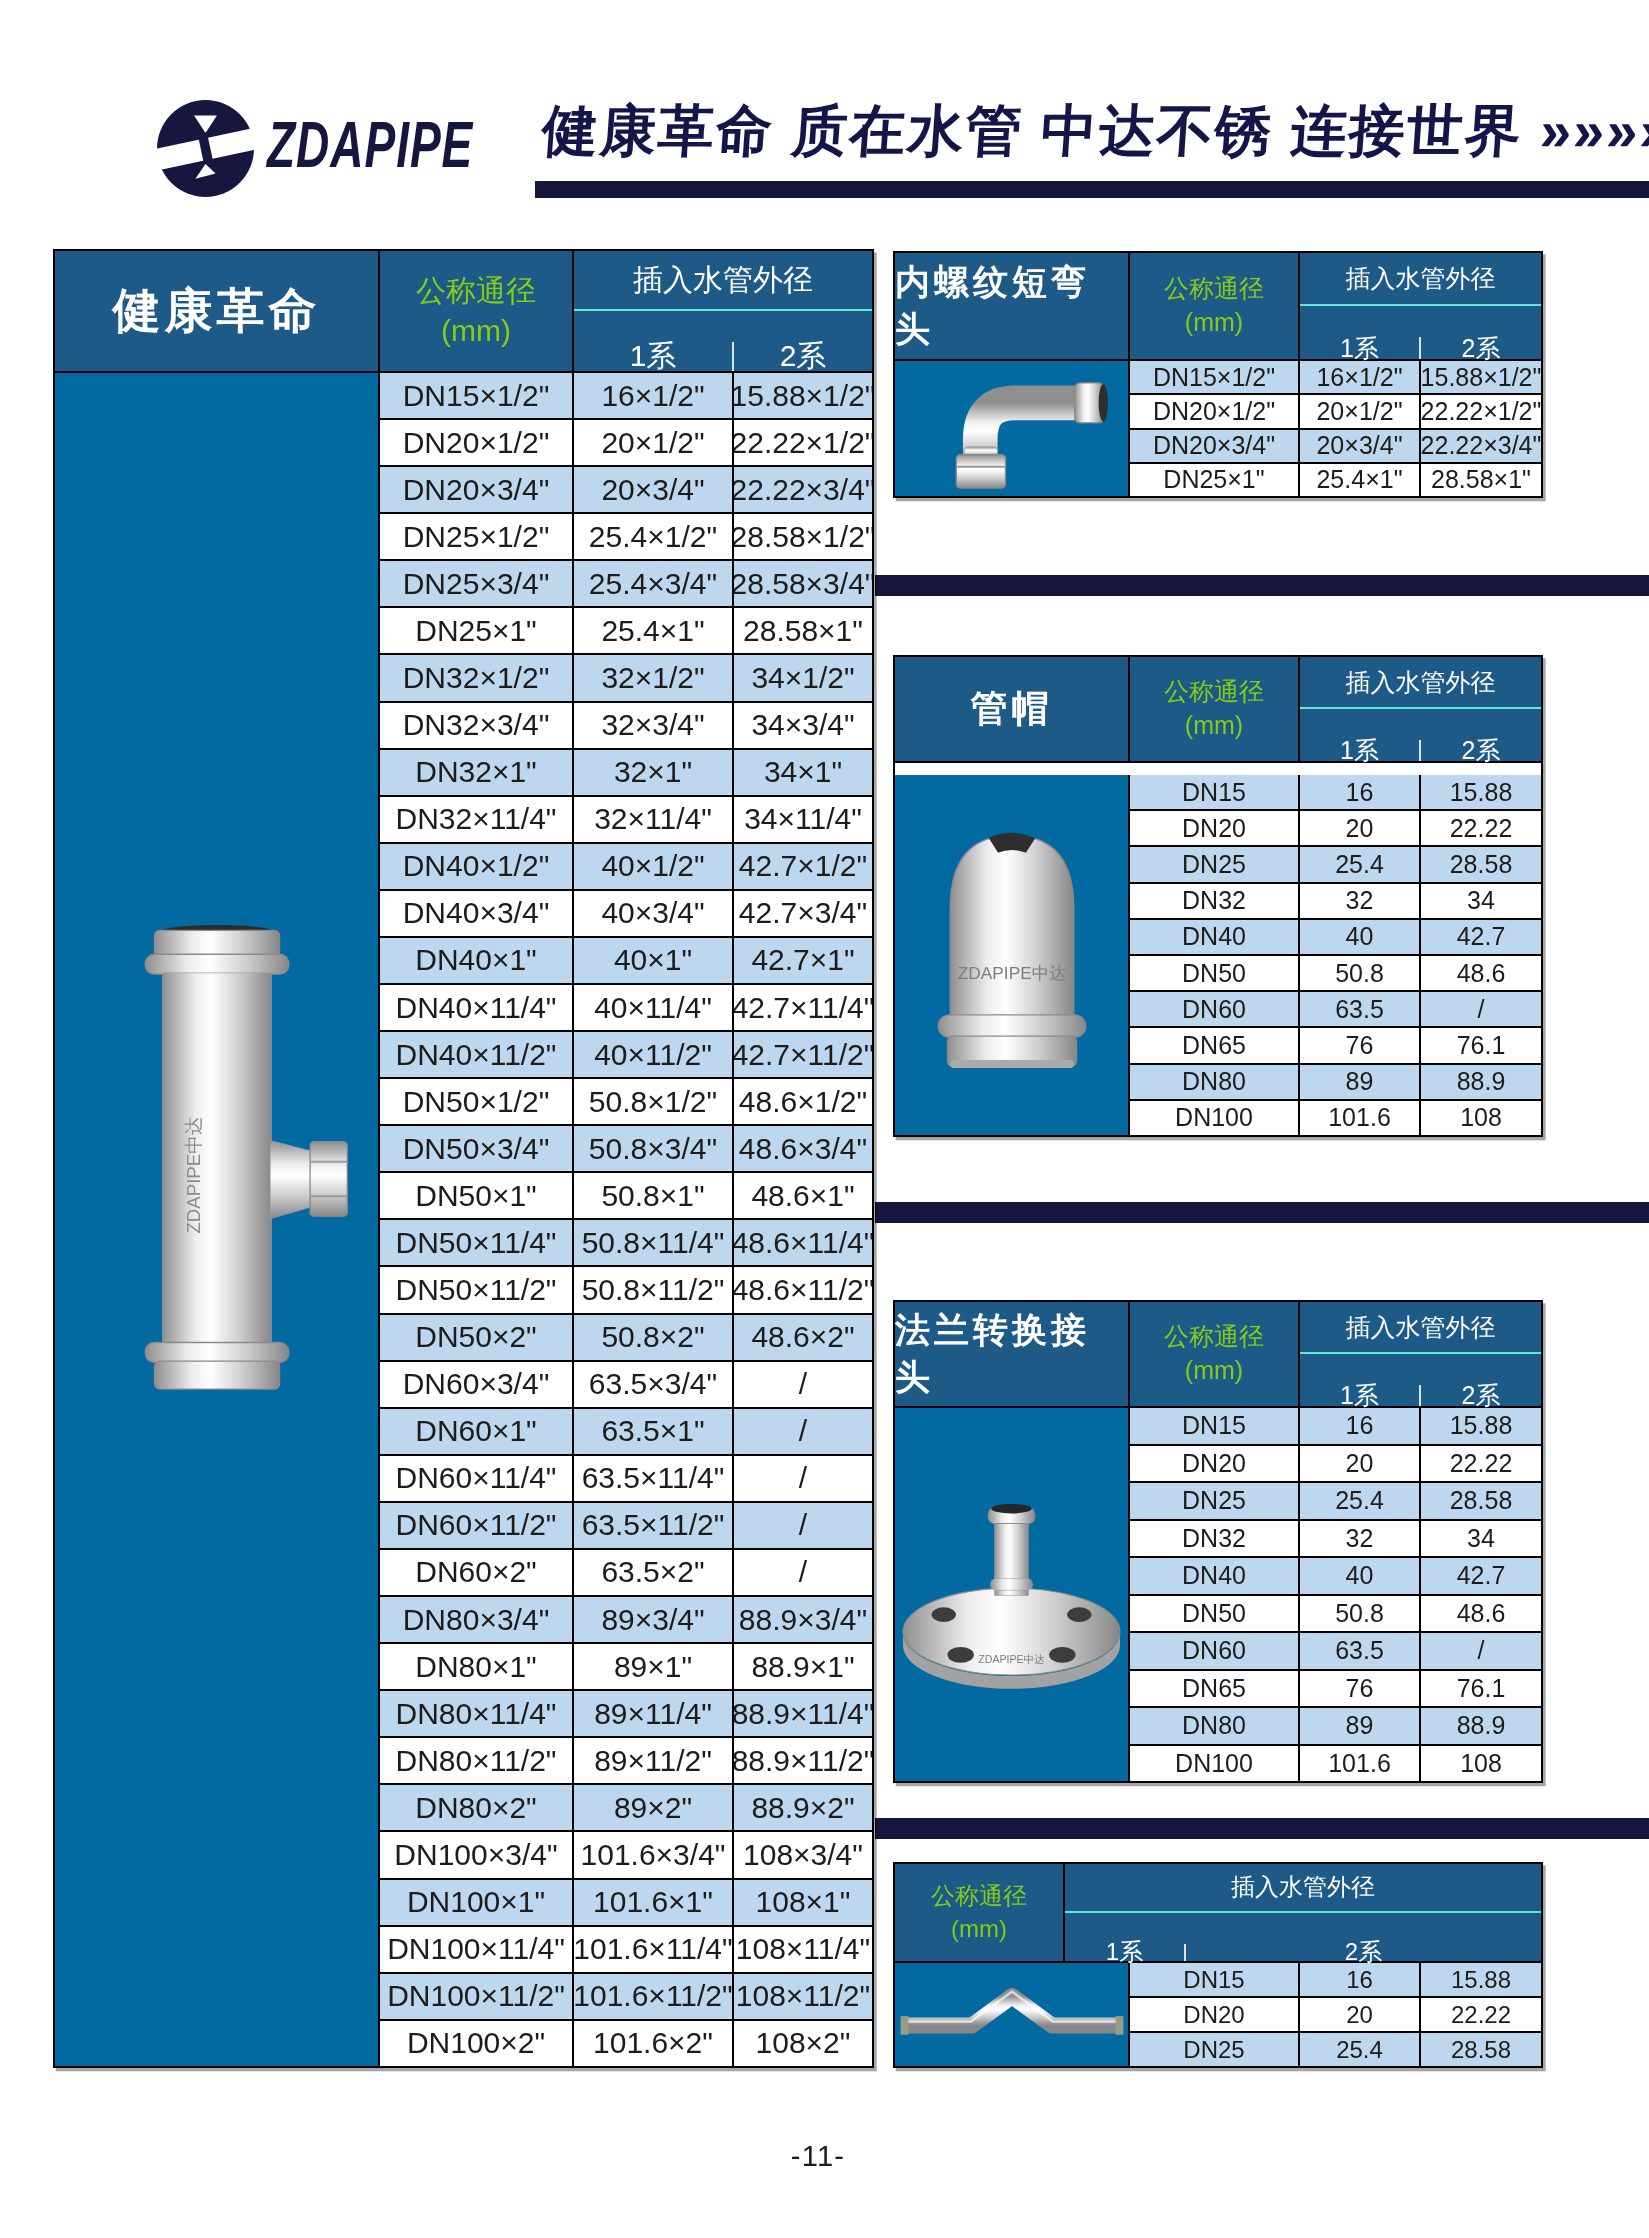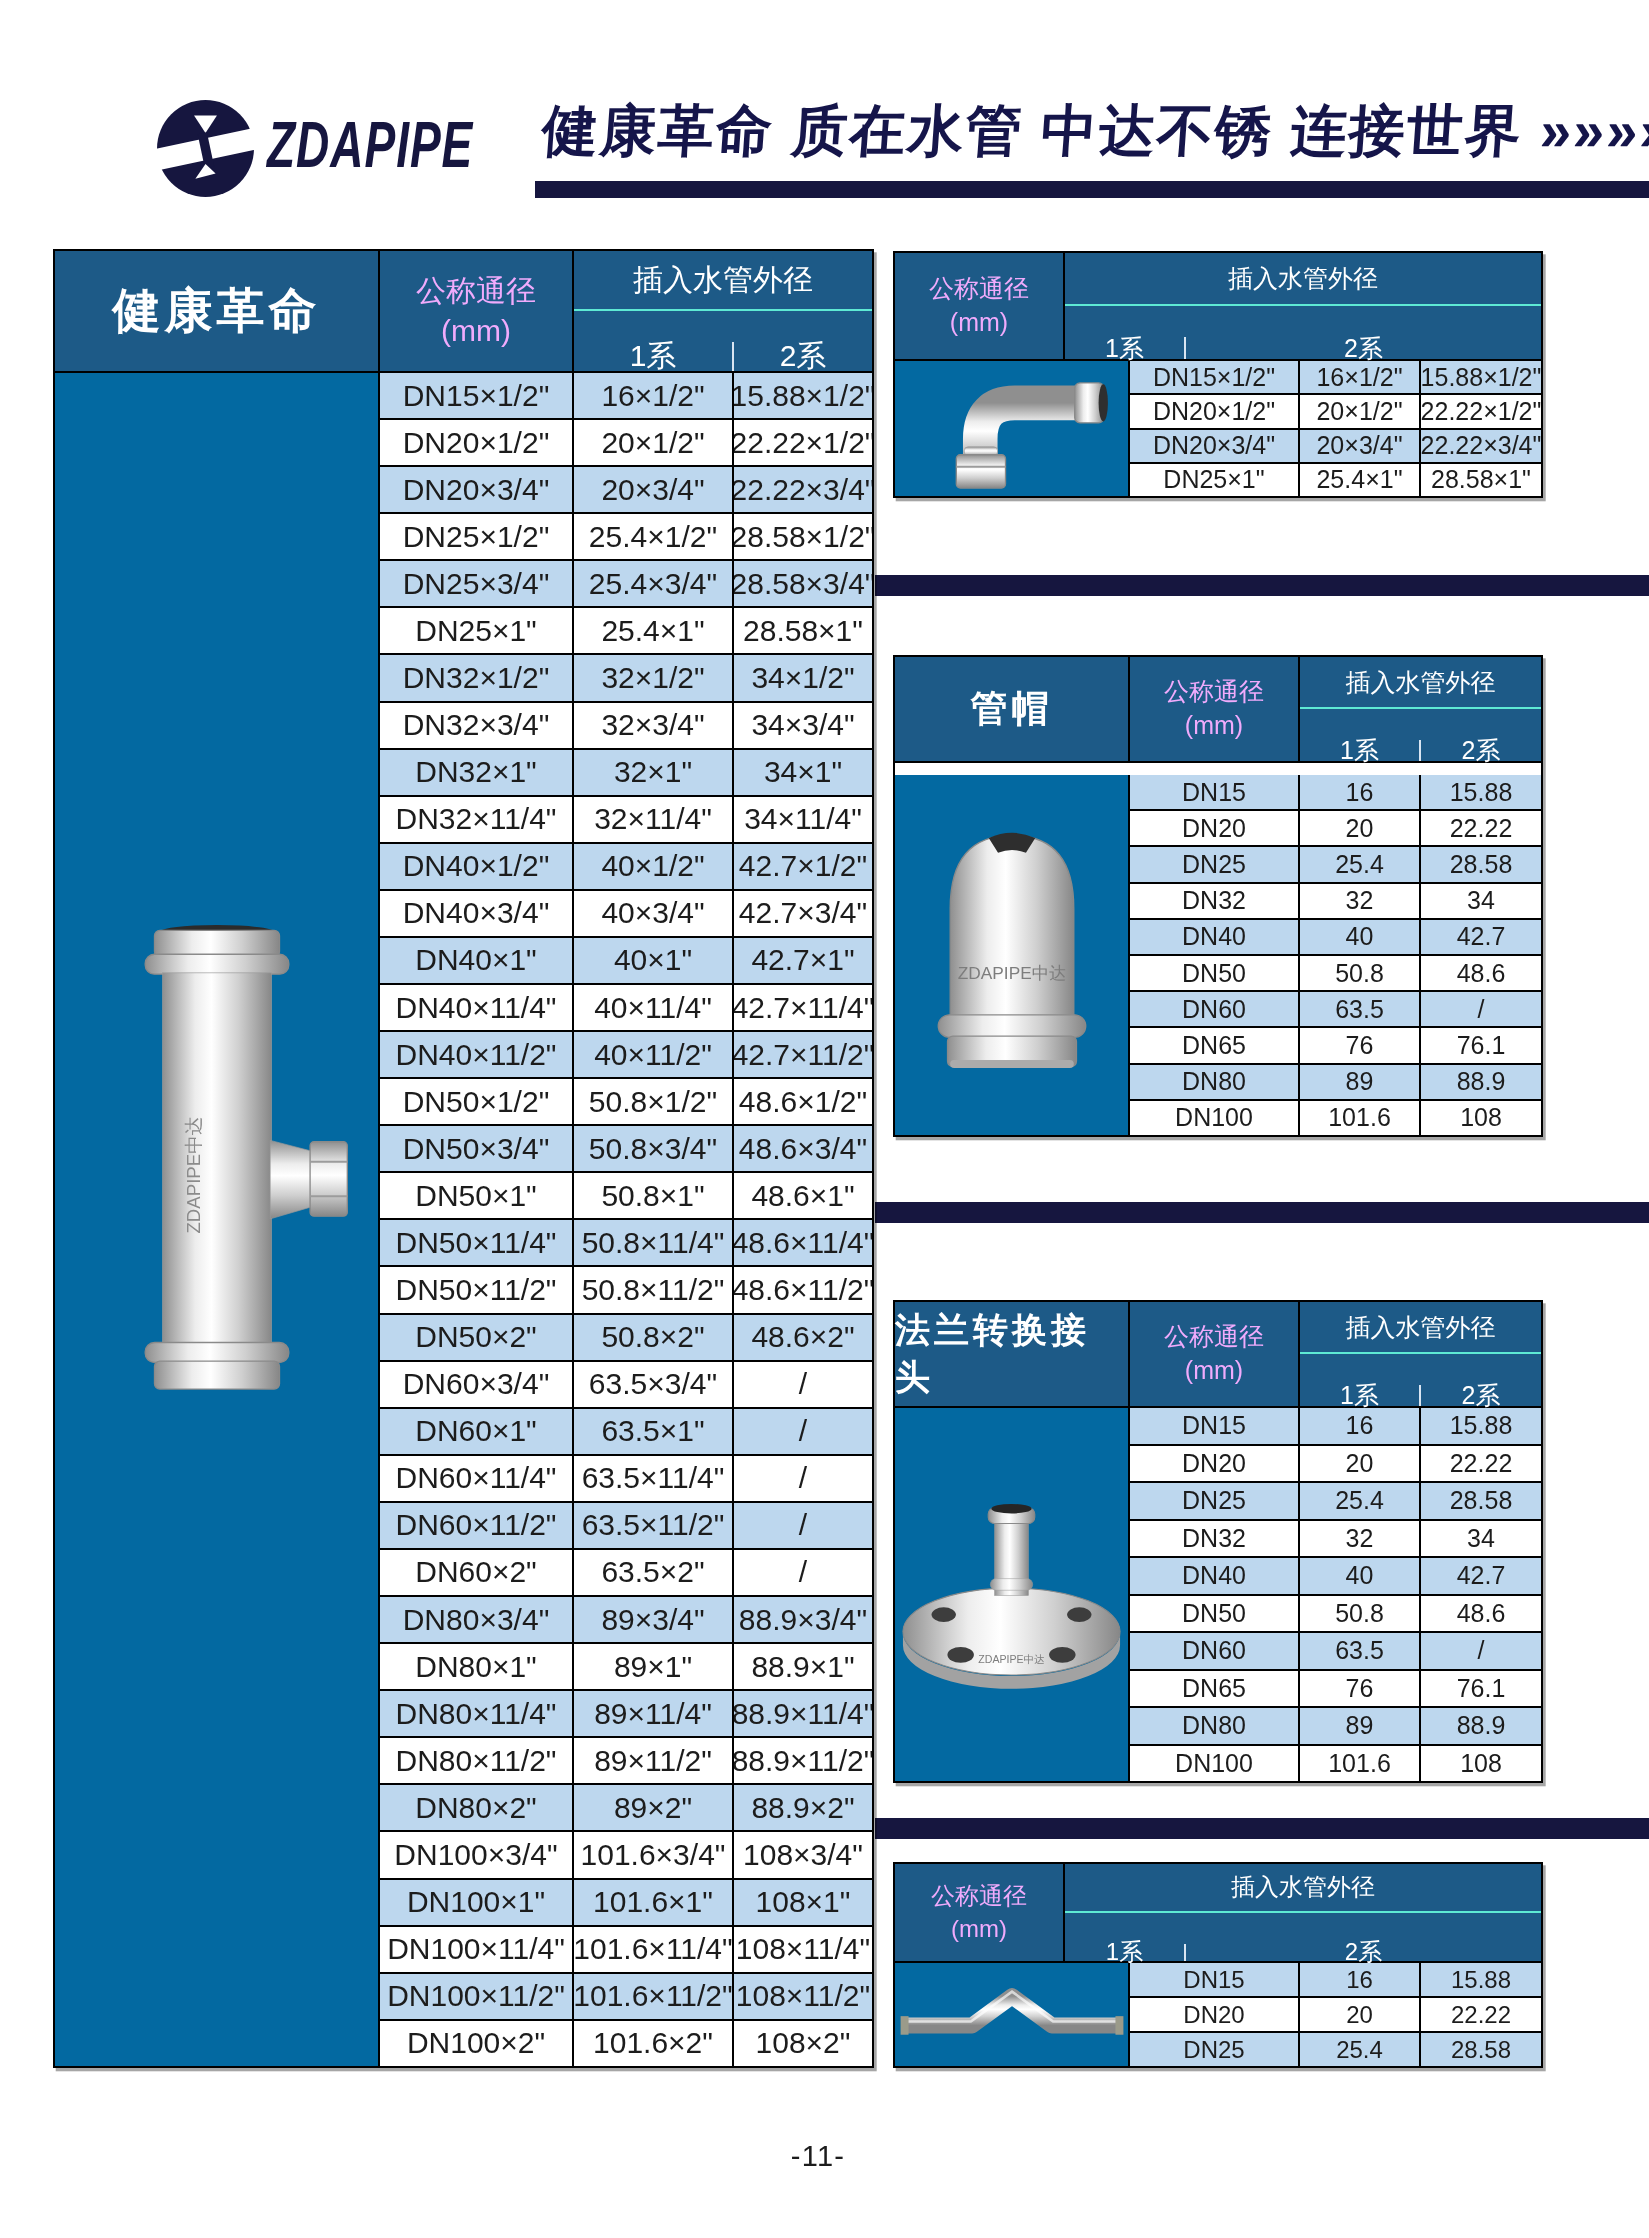--- a/index.html
+++ b/index.html
@@ -20,21 +20,21 @@
   .bar-2{left:875px;top:1202px;right:0;height:21px;}
   .bar-3{left:875px;top:1818px;right:0;height:21px;}
 
   
   .ftable{position:absolute;box-sizing:border-box;border:2.7px solid #000;background:#fff;
           display:flex;flex-direction:column;box-shadow:2.7px 3.3px 0 rgba(0,0,0,.35);}
   .ft-header{display:flex;height:var(--head-h);background:#1d5a87;border-bottom:2.7px solid #000;flex:none;}
   .ft-title{width:var(--w-title);flex:none;display:flex;flex-direction:column;align-items:center;justify-content:center;
             color:#fff;font-weight:bold;font-size:var(--fs-title);letter-spacing:4px;border-right:2px solid #000;box-sizing:border-box;}
   .ft-dn-head{width:var(--w-dn);flex:none;display:flex;flex-direction:column;align-items:center;justify-content:center;
-              color:#f0abfc;font-size:var(--fs-head);border-right:2px solid #000;box-sizing:border-box;line-height:1.35;}
+              color:#84cc16;font-size:var(--fs-head);border-right:2px solid #000;box-sizing:border-box;line-height:1.35;}
   .ft-od-head{flex:1;display:flex;flex-direction:column;}
   .ft-od-label{height:50%;display:flex;align-items:center;justify-content:center;color:#fff;
                font-size:var(--fs-head);border-bottom:2px solid #5eead4;box-sizing:border-box;}
   .ft-series{height:50%;display:flex;}
   .ft-series .s1{width:var(--w-s1);flex:none;border-right:2px solid #d9e5f2;box-sizing:border-box;}
   .ft-series .s2{flex:1;}
   .ft-series div{display:flex;align-items:center;justify-content:center;color:#fff;font-size:var(--fs-head);margin-top:31px;}
   .ft-body{flex:1;display:flex;min-height:0;}
   .ft-image{width:var(--w-title);flex:none;border-right:2px solid #000;box-sizing:border-box;
             display:flex;align-items:center;justify-content:center;background:#0369a1;overflow:hidden;}
@@ -316,20 +316,21 @@
             <div class="tcell c0">DN100×2"</div>
             <div class="tcell c1">101.6×2"</div>
             <div class="tcell c2">108×2"</div>
           </div>
         </div>
     </div>
   </div>
 
   <div class="ftable t-elbow">
     <div class="ft-header">
+      <div class="ft-title">内螺纹短弯头</div>
       <div class="ft-dn-head">
         <span>公称通径</span>
         <span>(mm)</span>
       </div>
       <div class="ft-od-head">
         <div class="ft-od-label">插入水管外径</div>
         <div class="ft-series">
           <div class="s1">1系</div>
           <div class="s2">2系</div>
         </div>

